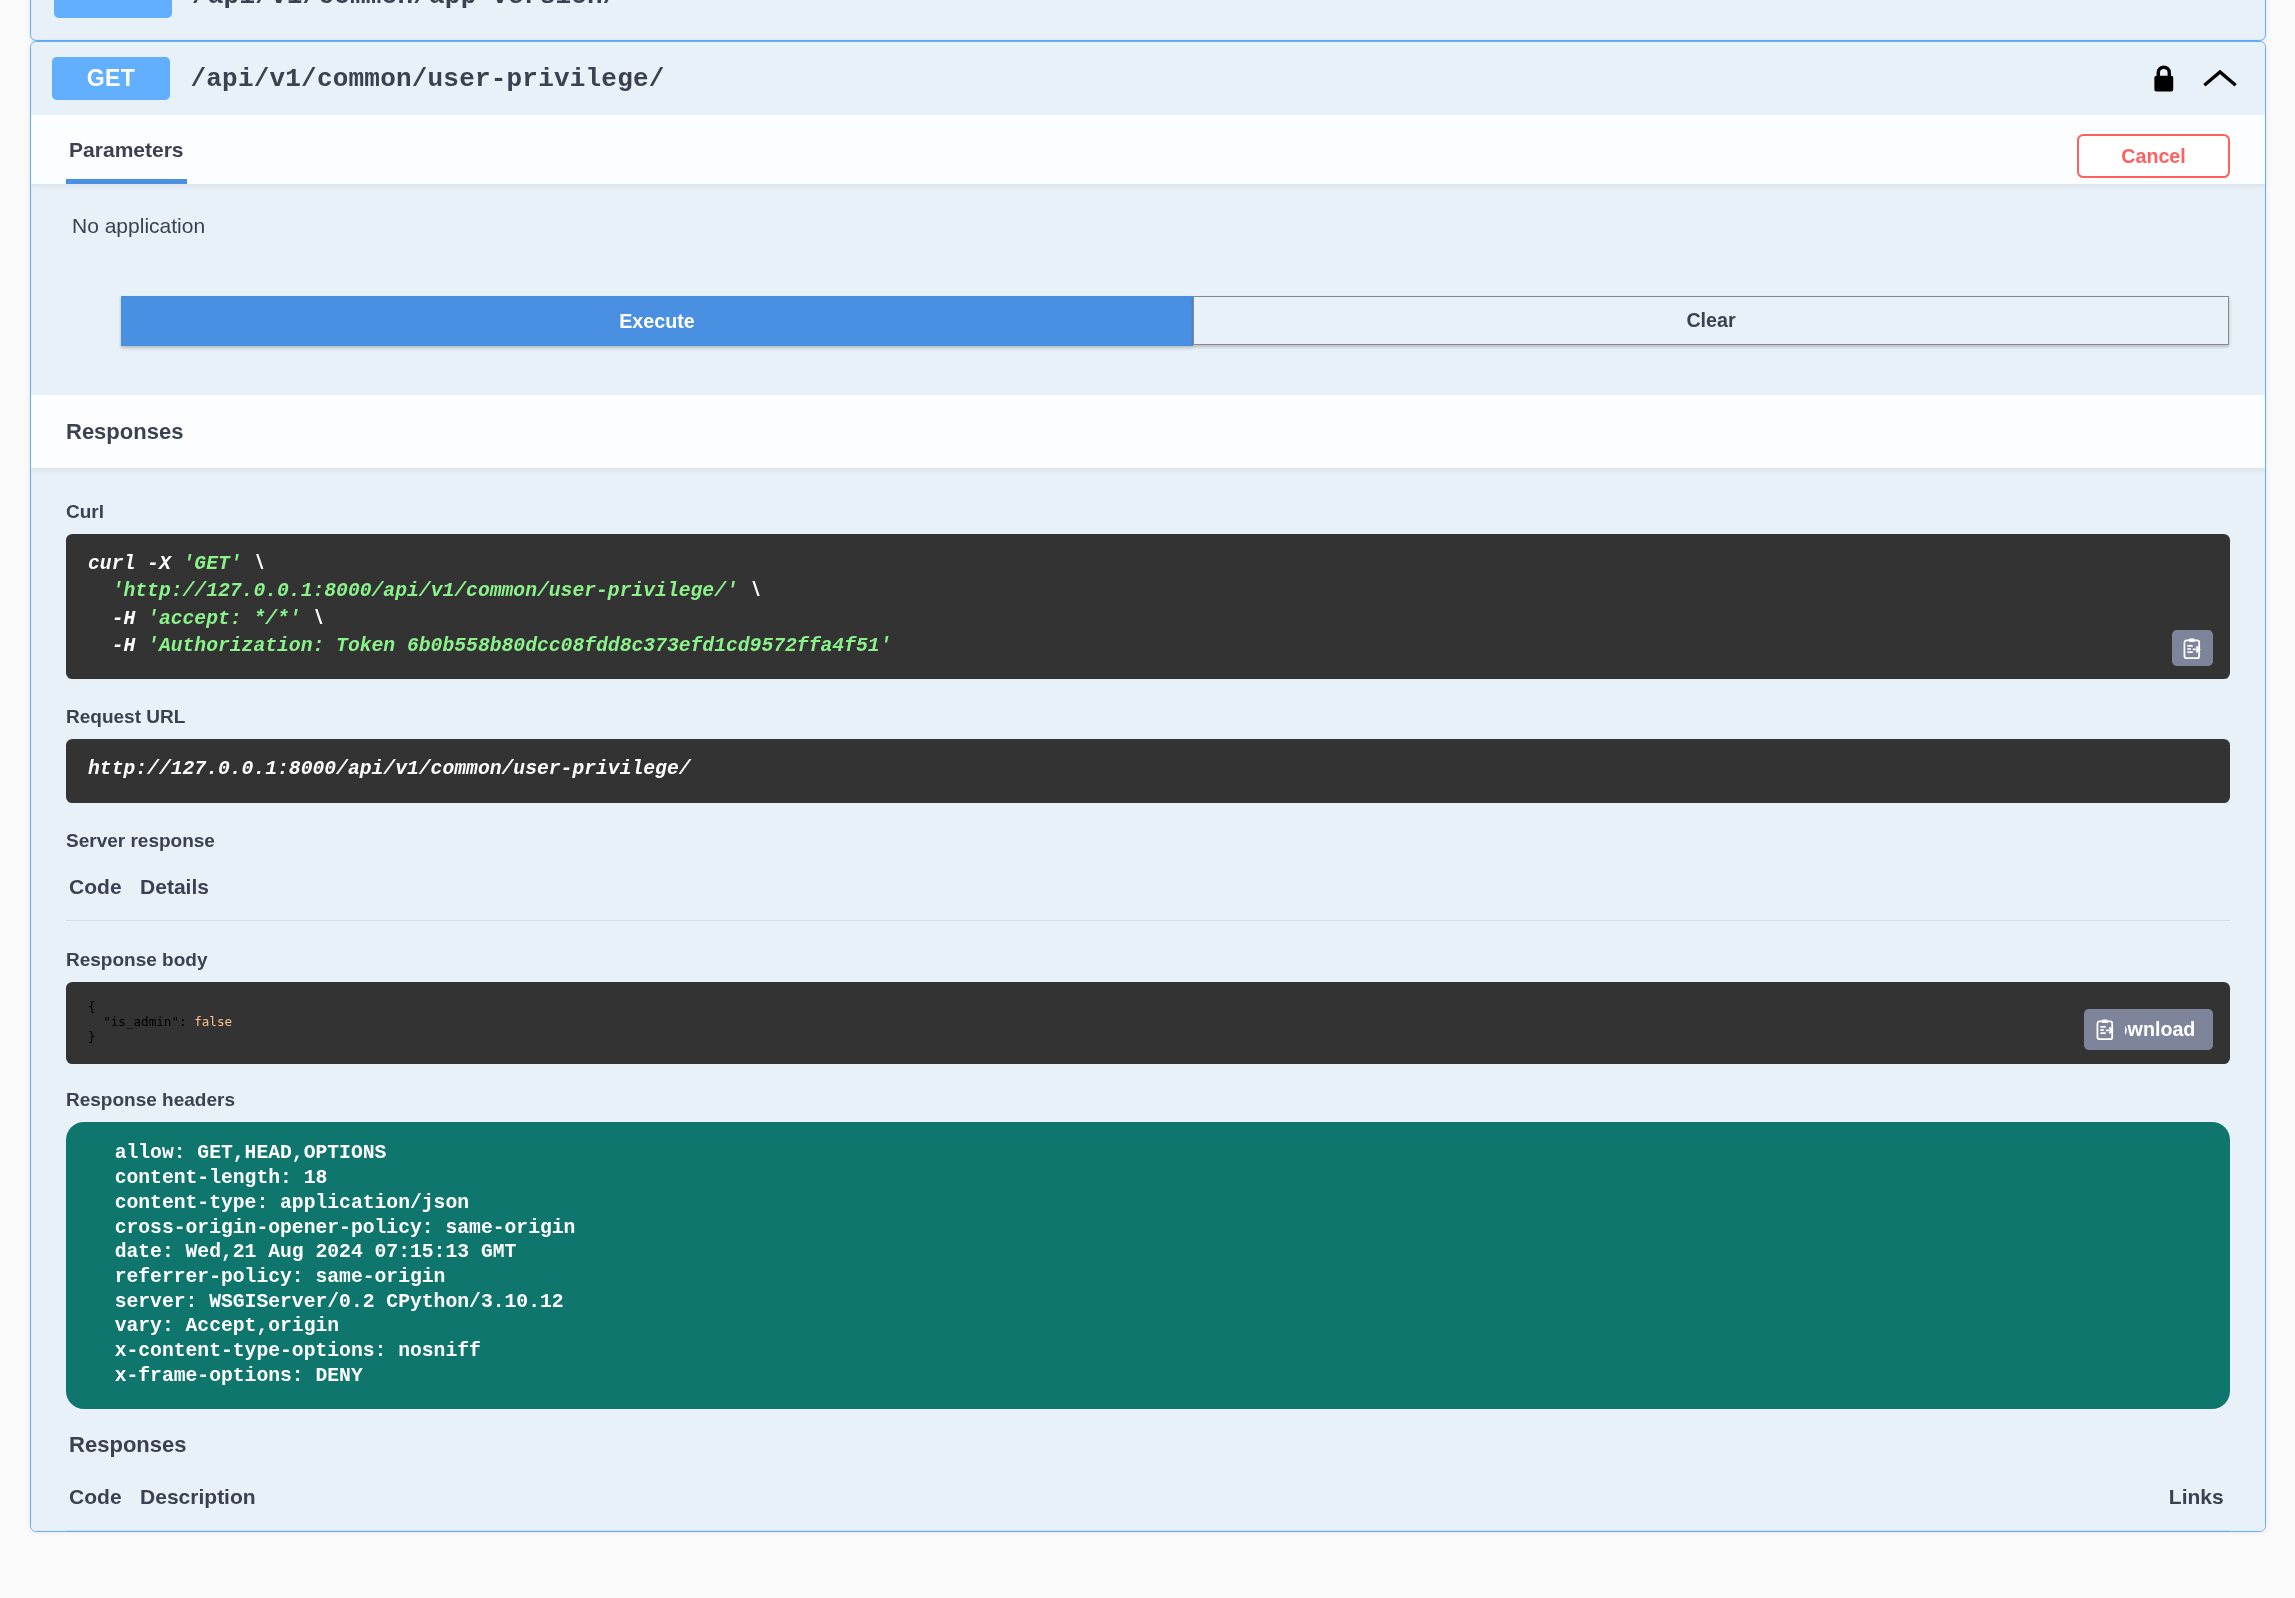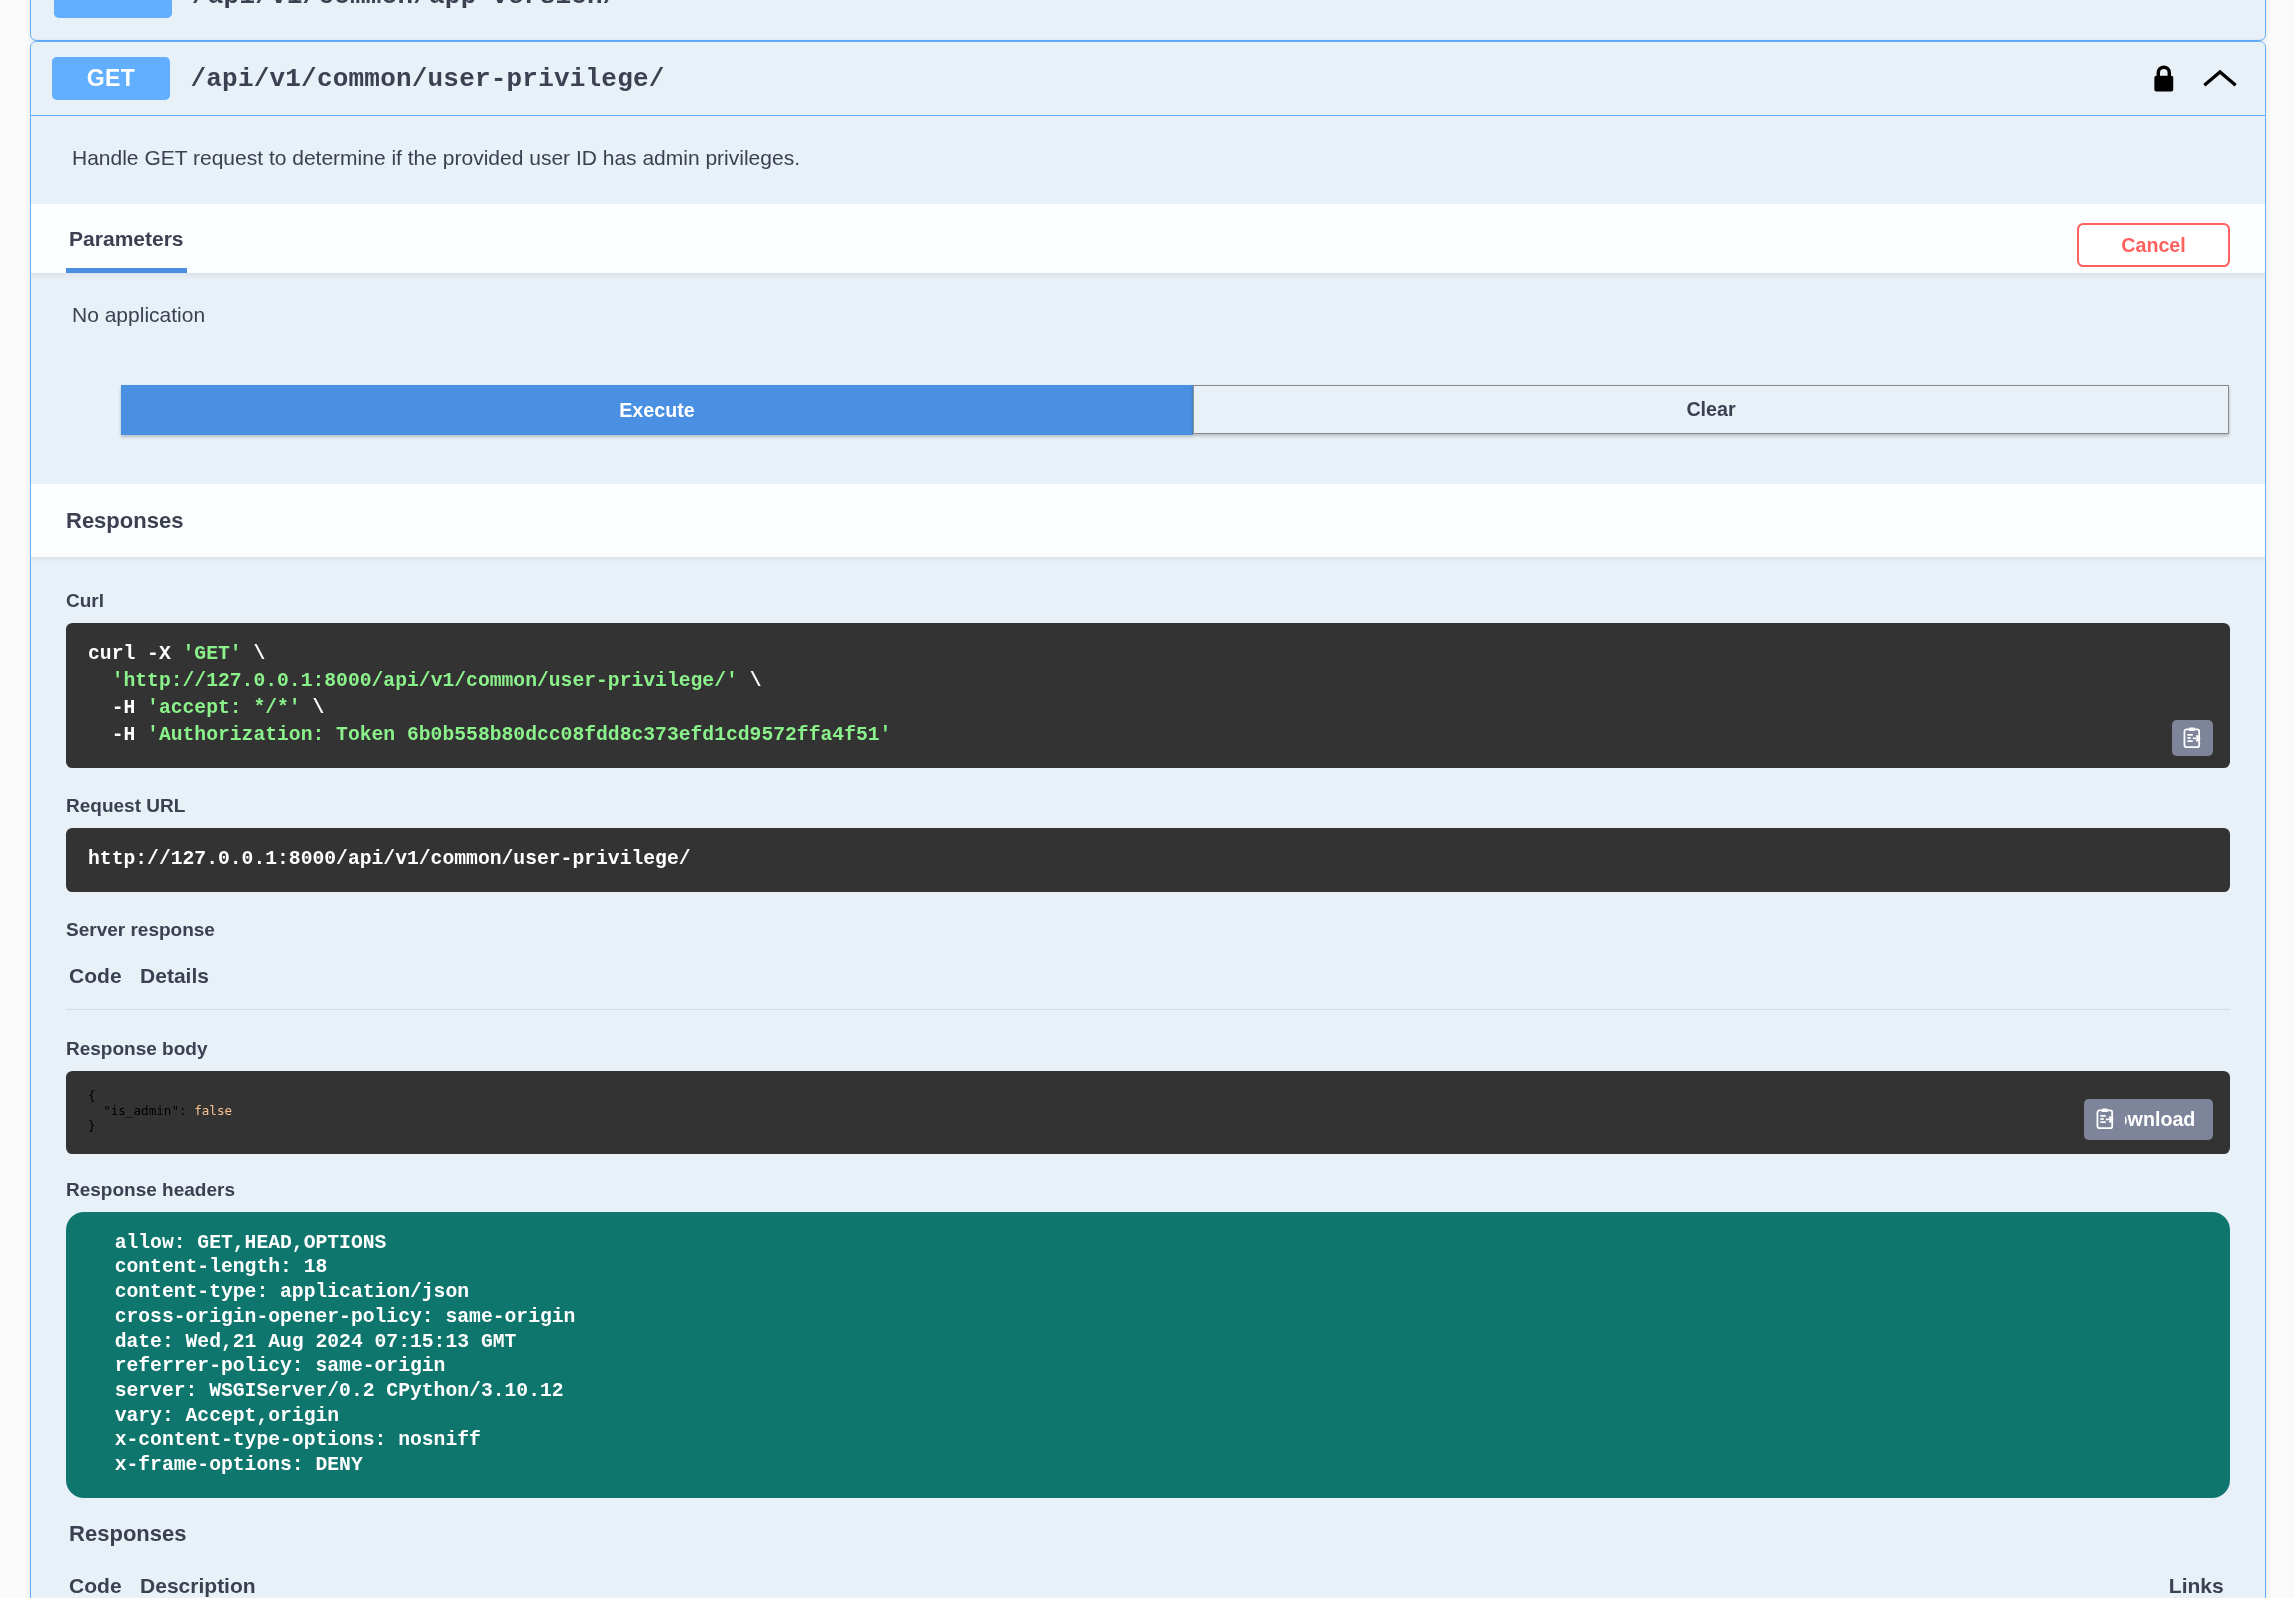--- a/index.html
+++ b/index.html
@@ -221,20 +221,21 @@
     font-weight: bold;
     color: #3b4151;
     margin-bottom: 11px;
   }
   .code-block {
     background: #333333;
     border-radius: 6.3px;
     position: relative;
     padding: 17.3px 22px 19px 22px;
     margin-bottom: 27px;
+    font-style: italic;
   }
   .code-block pre {
     font-family: "Liberation Mono", monospace;
     font-size: 19.7px;
     line-height: 1.38;
     color: #ffffff;
     white-space: pre;
     font-weight: bold;
   }
   .tok-str { color: #8bf28b; }
@@ -363,21 +364,20 @@
         </svg>
       </span>
       <span class="chevron">
         <svg width="36" height="22" viewBox="0 0 46 28">
           <polyline points="3,22 23,5 43,22" fill="none" stroke="#000" stroke-width="4.2"></polyline>
         </svg>
       </span>
     </div>
   </div>
 
-  <div class="op-desc">Handle GET request to determine if the provided user ID has admin privileges.</div>
 
   <div class="tab-bar">
     <div class="tab active">Parameters</div>
     <div class="cancel-btn">Cancel</div>
   </div>
 
   <div class="params-body">
     <div class="no-params">No application</div>
     <div class="exec-row">
       <button class="btn-execute">Execute</button>

